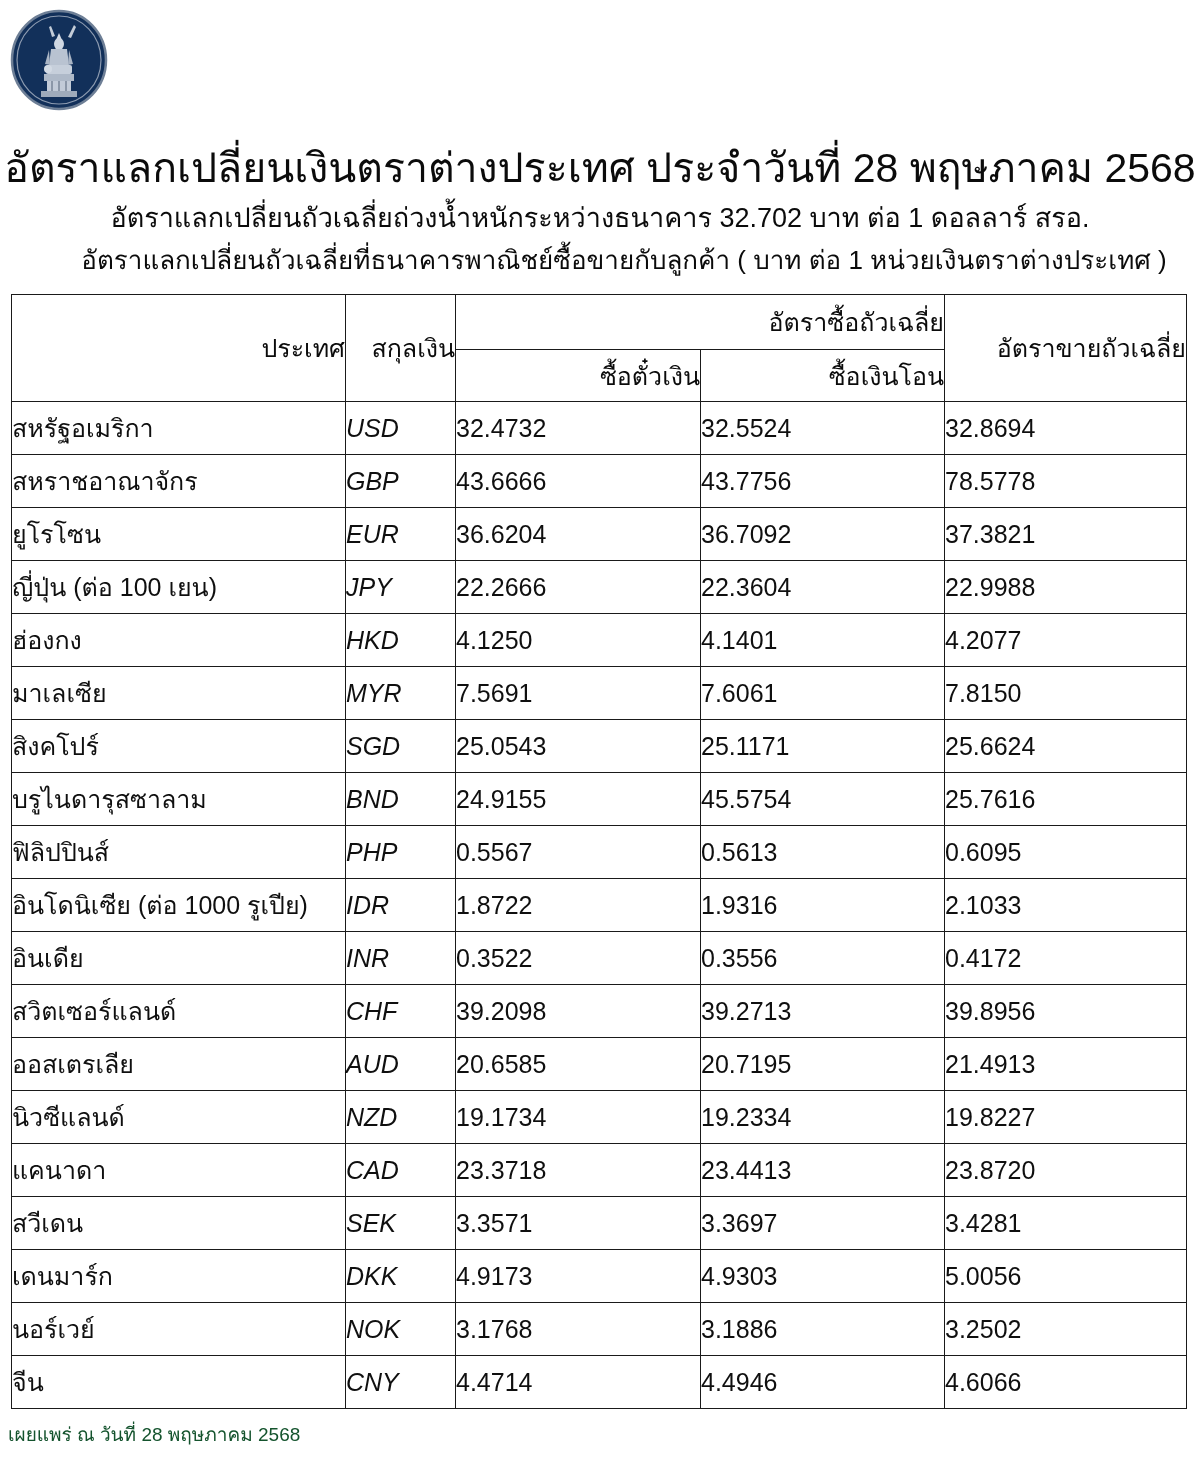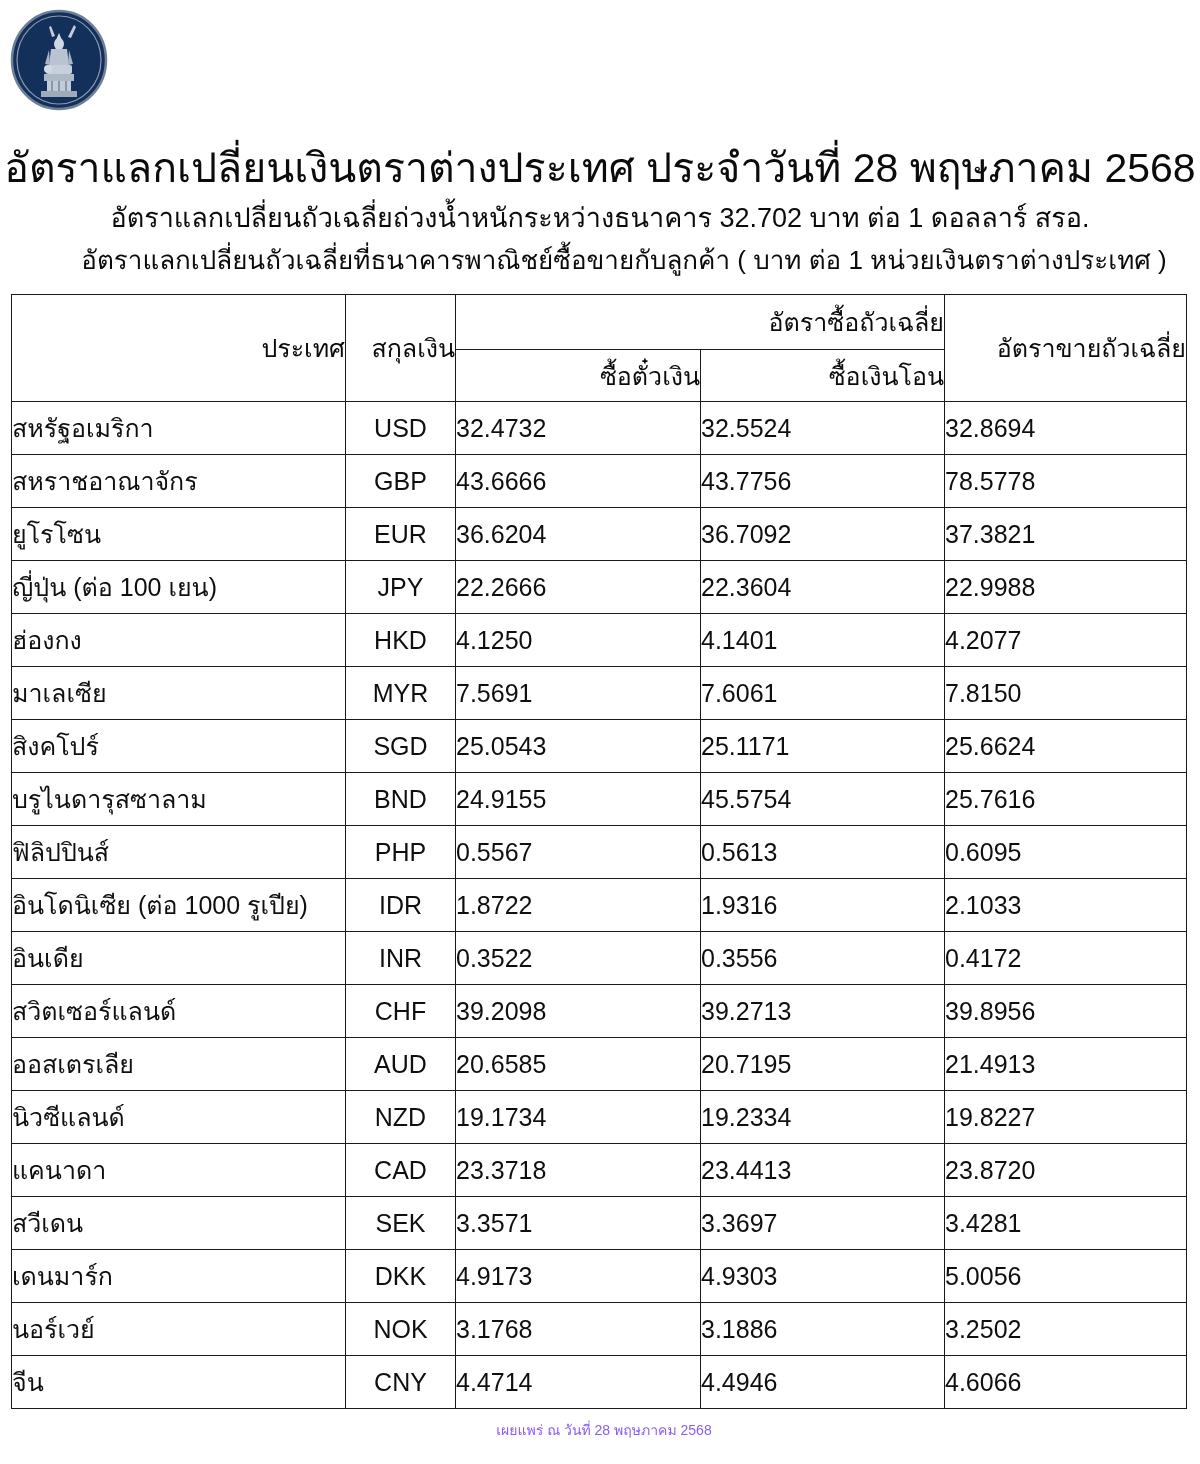--- a/index.html
+++ b/index.html
@@ -112,34 +112,33 @@
     height: 52px;
     font-size: 25px;
     color: #0f0f0f;
     vertical-align: middle;
   }
   td.country {
     text-align: left;
     padding-left: 12px;
   }
   td.currency {
-    text-align: center;
+    font-style: italic;
   }
   td.num {
     text-align: left;
     padding-right: 12px;
     font-variant-numeric: tabular-nums;
   }
 
   
   .footer {
     margin: 10px 0 0 8px;
-    font-size: 14px;
-    color: #8b5cf6;
-    text-align: center;
+    font-size: 19px;
+    color: #14532d;
   }
 </style>
 </head>
 <body>
 
 <div class="brand">
   <div class="brand-seal">
     <svg viewBox="0 0 102 102" width="102" height="102" aria-hidden="true">
       <ellipse cx="51" cy="51" rx="47" ry="49" fill="#12305a" stroke="#6e7f96" stroke-width="2.5"></ellipse>
       <ellipse cx="51" cy="51" rx="42" ry="44" fill="none" stroke="#8d9bb0" stroke-width="1.2"></ellipse>

